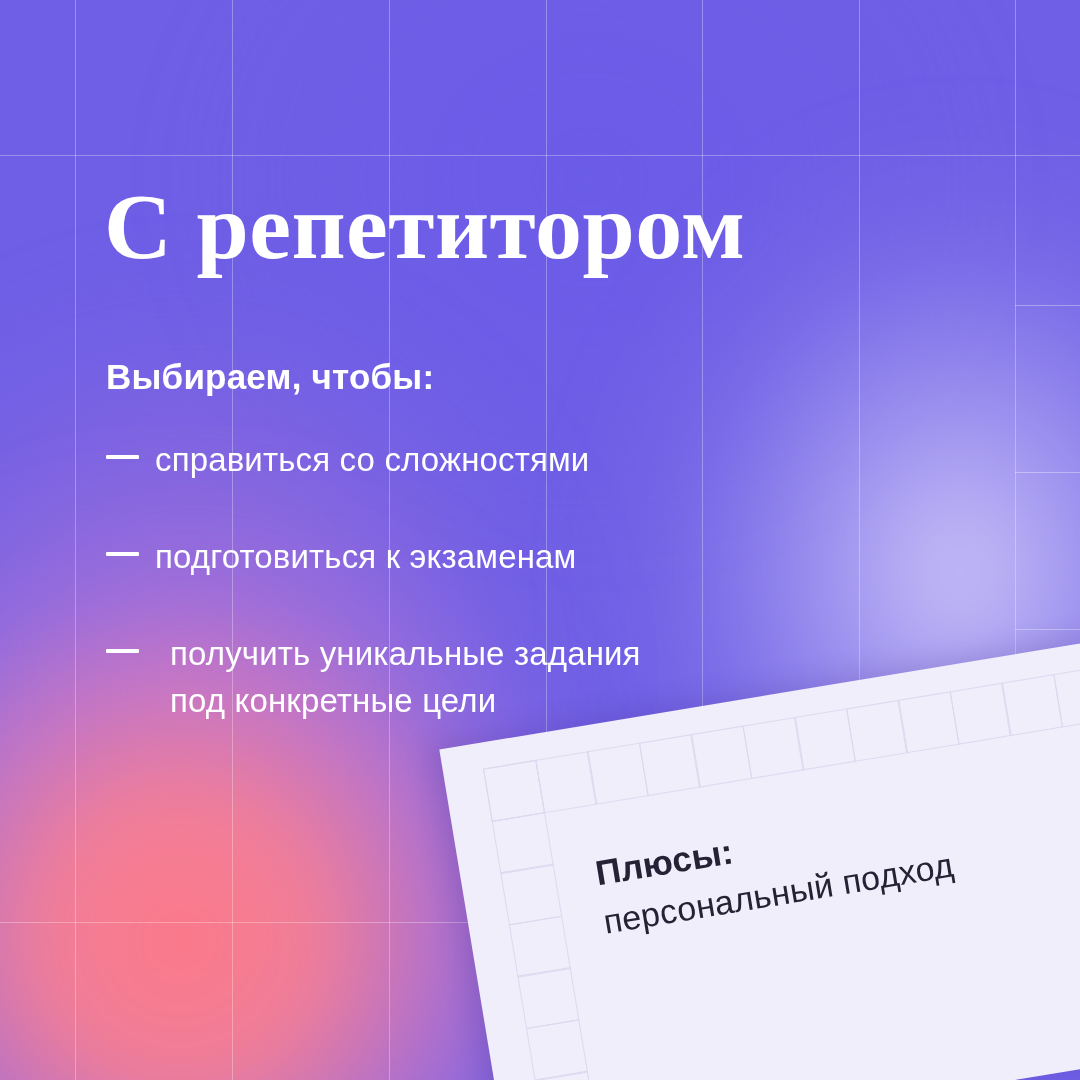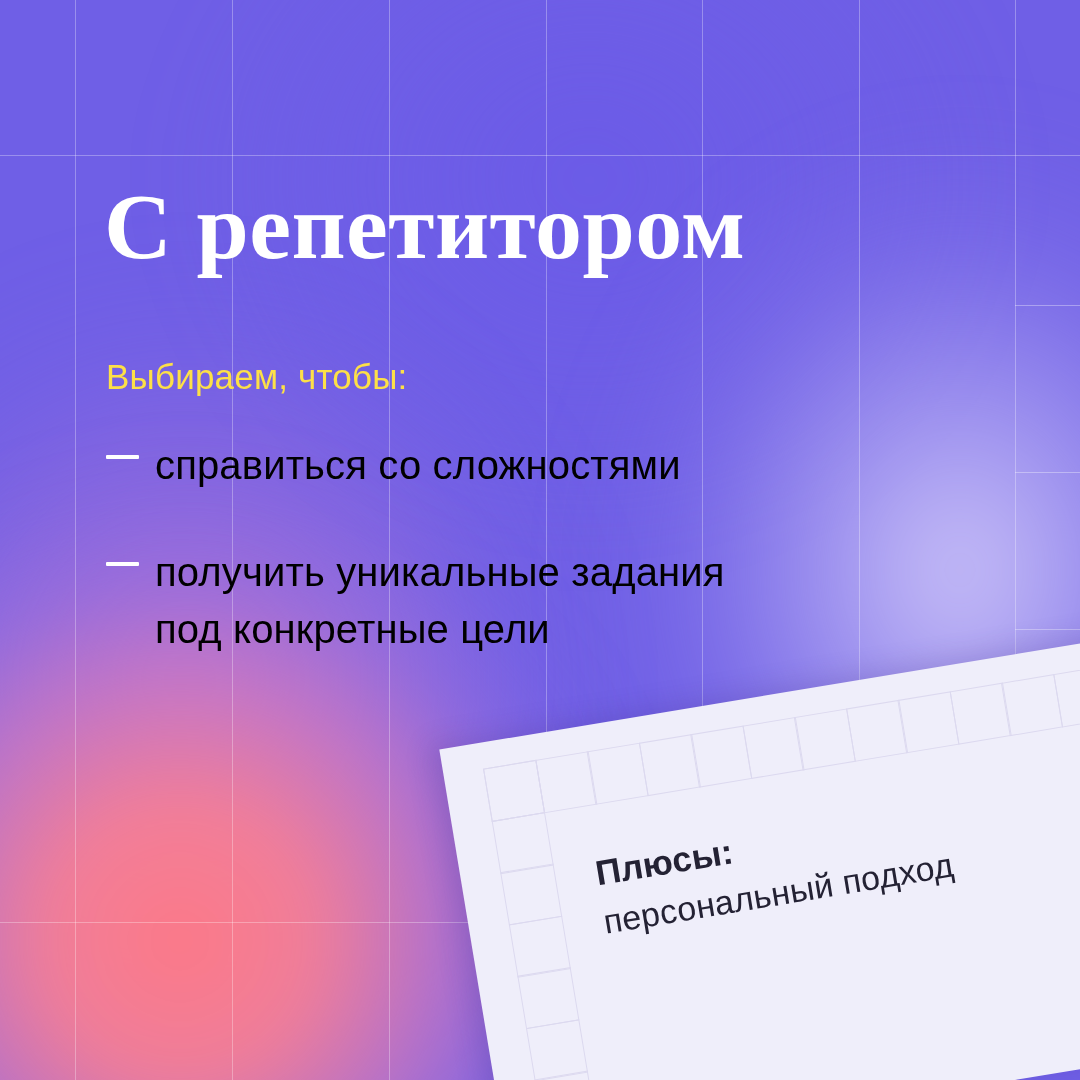--- a/index.html
+++ b/index.html
@@ -116,51 +116,51 @@
     letter-spacing: 0.5px;
     color: #ffffff;
     white-space: nowrap;
   }
   .lead {
     position: absolute;
     left: 2px;
     top: 357px;
     margin: 0;
     font-size: 35px;
-    font-weight: 400;
+    font-weight: 700;
     letter-spacing: 0.2px;
-    color: #fde047;
+    color: #ffffff;
   }
   .bullets {
     position: absolute;
     left: 2px;
     top: 437px;
     width: 800px;
   }
   .bullet {
     display: flex;
     align-items: flex-start;
     margin-bottom: 50px;
   }
-  .bullet:last-child { margin-bottom: 0; }
+  .bullet:last-child { margin-bottom: 0; gap: 15px; }
   .dash {
     flex: 0 0 auto;
     width: 33px;
     height: 4px;
     background: #ffffff;
     margin-top: 18px;
     margin-right: 16px;
     border-radius: 1px;
   }
   .bullet-text {
-    font-size: 40px;
+    font-size: 33px;
     line-height: 1.42;
     font-weight: 400;
     letter-spacing: 0.15px;
-    color: #000000;
+    color: #ffffff;
     white-space: pre-line;
   }
 
   
   .card-wrap {
     position: absolute;
     left: 452px;
     top: 736px;
     width: 760px;
     height: 420px;
@@ -259,20 +259,24 @@
 
     <p class="lead">Выбираем, чтобы:</p>
 
     <div class="bullets">
 
       <div class="bullet">
         <span class="dash"></span>
         <span class="bullet-text">справиться со сложностями</span>
       </div>
 
+      <div class="bullet">
+        <span class="dash"></span>
+        <span class="bullet-text">подготовиться к экзаменам</span>
+      </div>
 
       <div class="bullet">
         <span class="dash"></span>
         <span class="bullet-text">получить уникальные задания
 под конкретные цели</span>
       </div>
 
     </div>
   </div>
 

